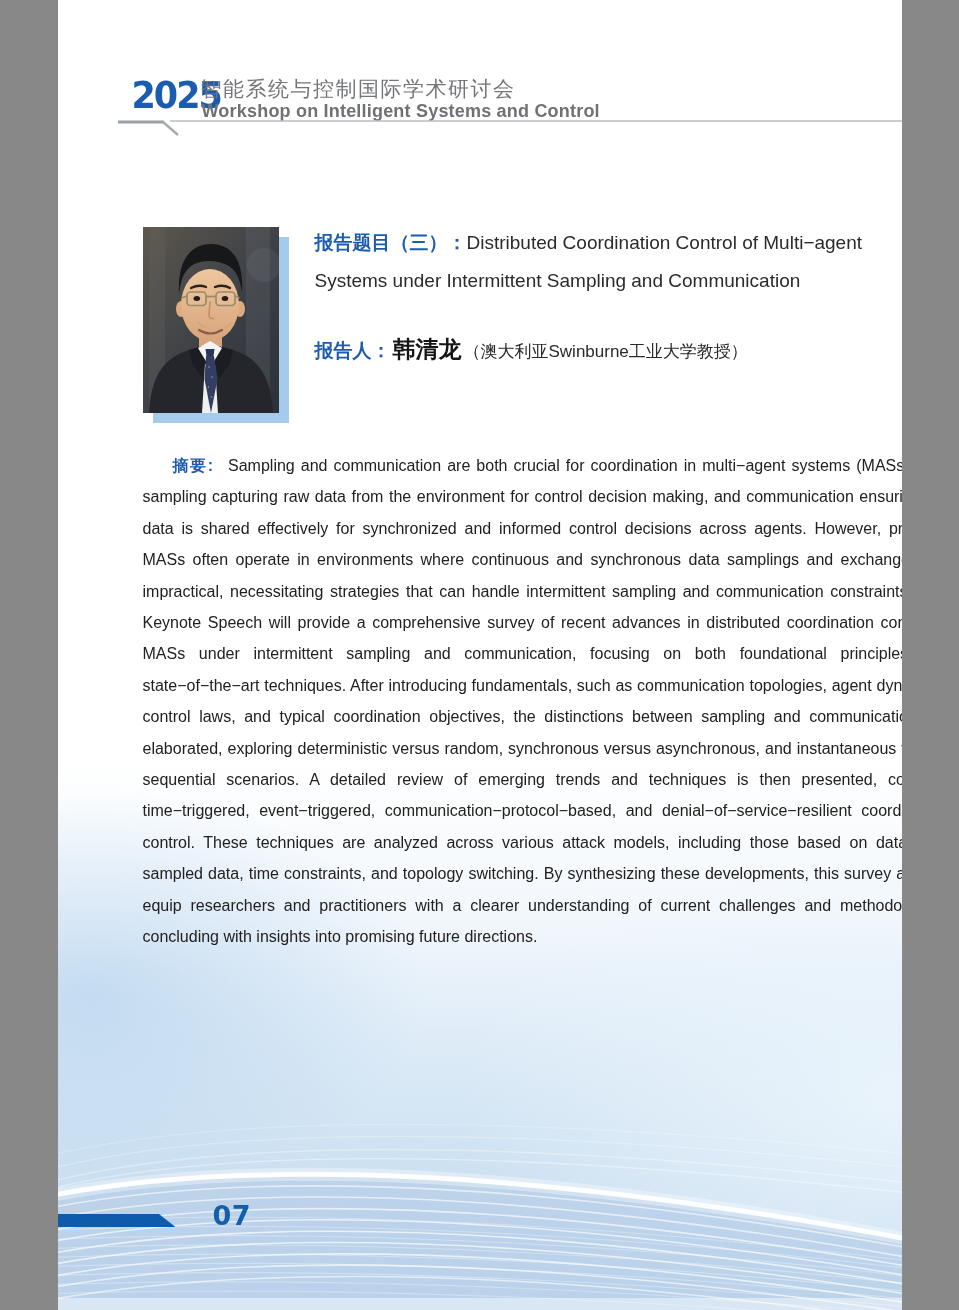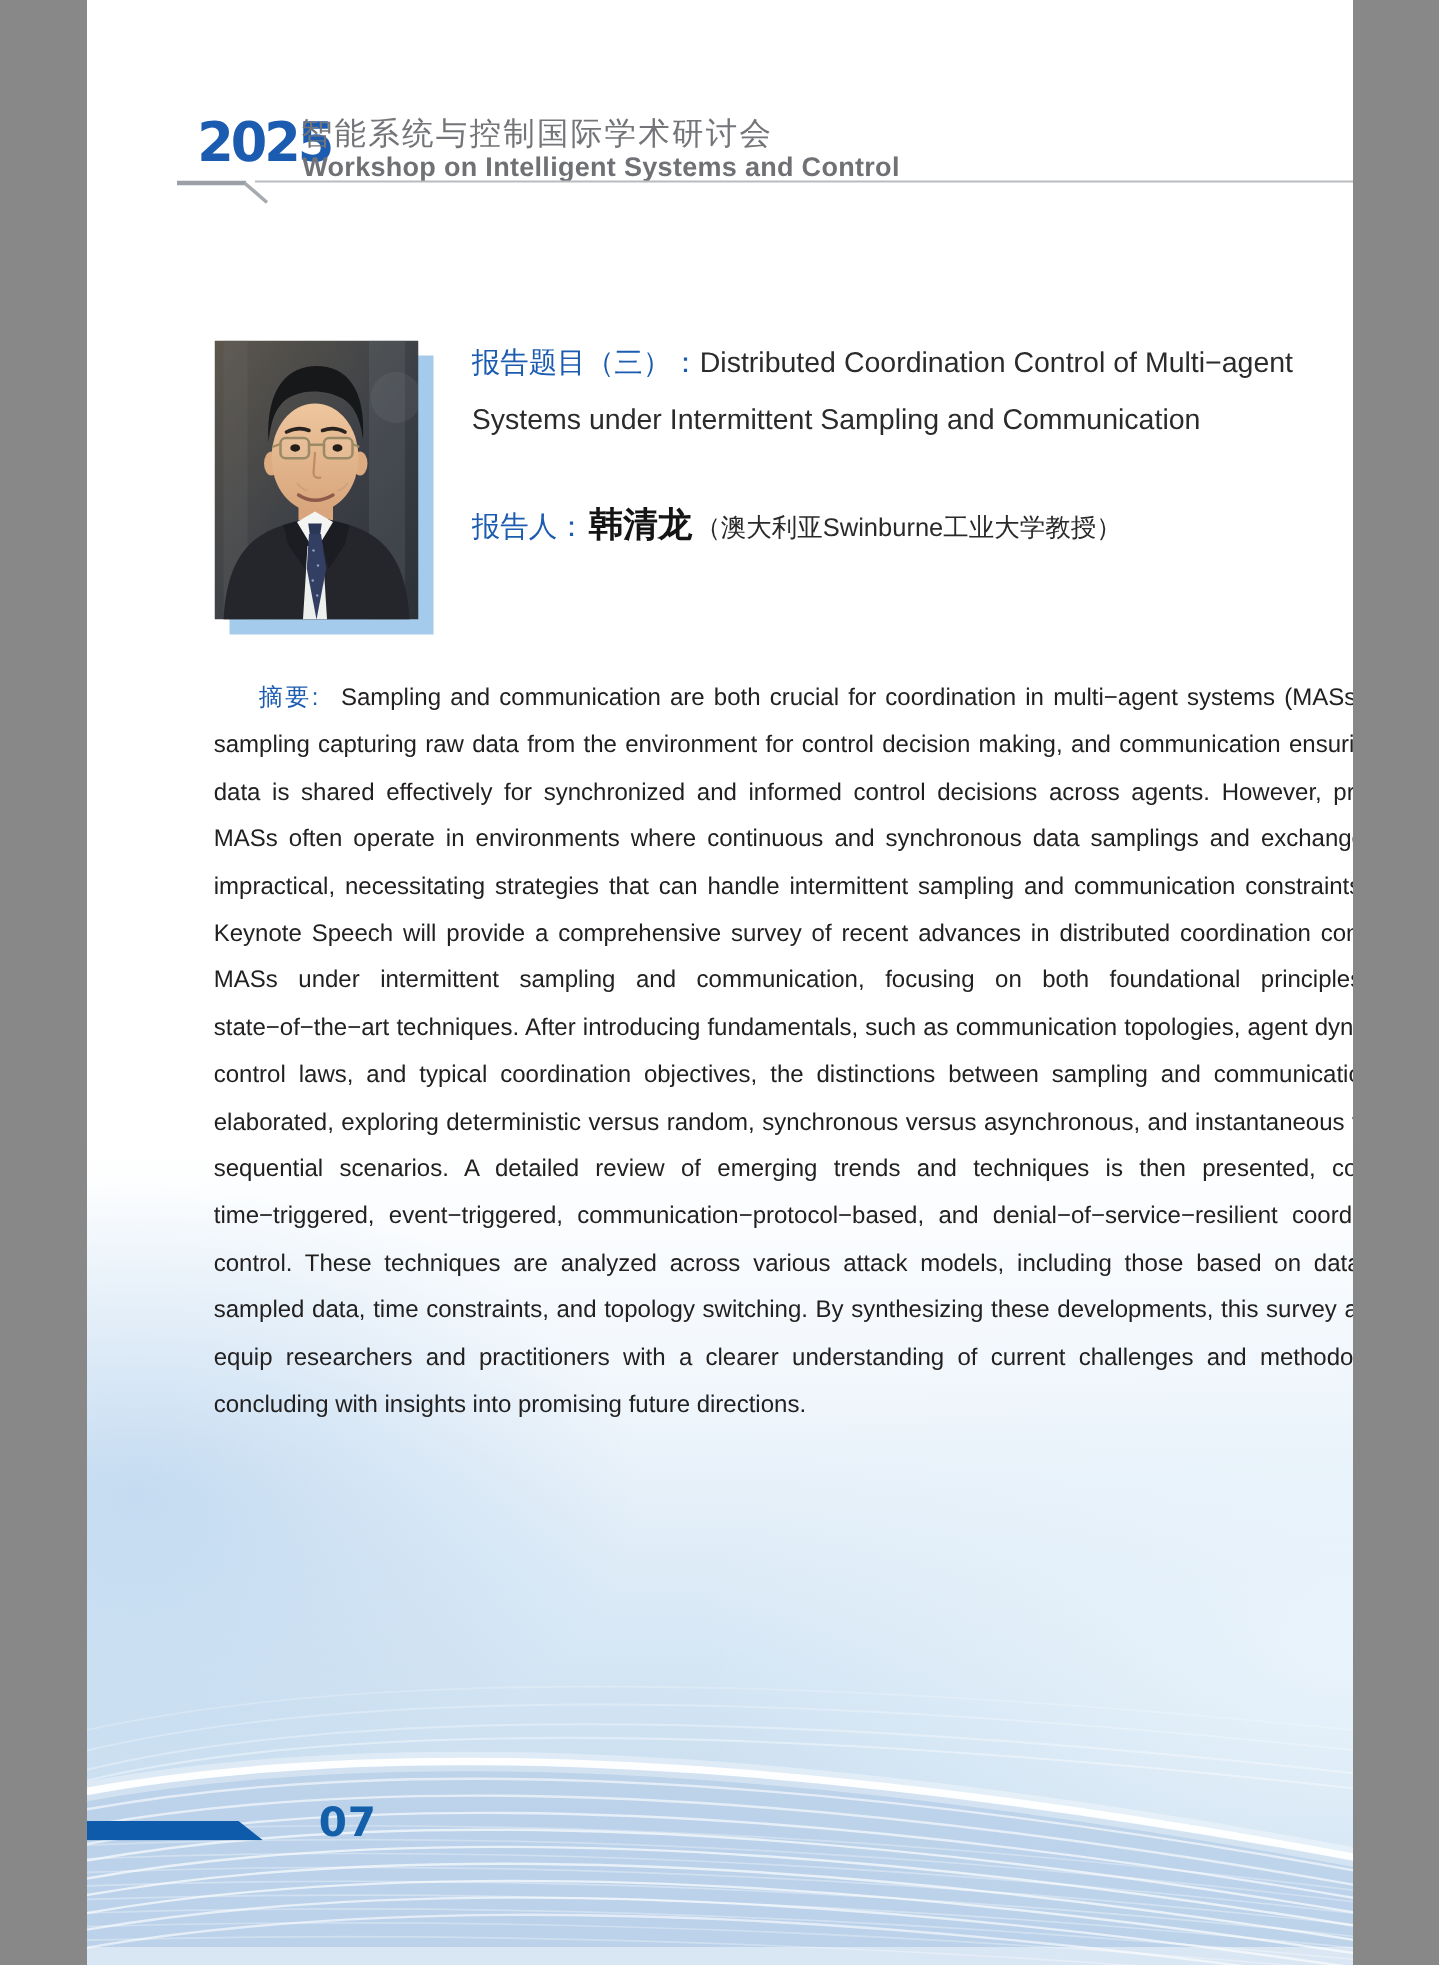--- a/index.html
+++ b/index.html
@@ -22,21 +22,21 @@
   .title-zh { left:143px; top:75px; font-size:21px; font-weight:500; color:#737578; letter-spacing:1.5px; }
   .title-en { left:144px; top:101px; font-size:18px; font-weight:700; color:#6f7174; letter-spacing:.2px; }
   .header-rule { left:60px; top:114px; width:876px; height:26px; }
 
   
   .photo-wrap { left:85px; top:227px; width:136px; height:186px; }
   .photo-shadow { position:absolute; left:10px; top:10px; width:136px; height:186px; background:#a5cbec; }
   .portrait { position:absolute; left:0; top:0; width:136px; height:186px; display:block; }
 
   .talk-title { left:257px; top:224px; width:640px; font-size:19px; line-height:38px; color:#2b2b2b; }
-  .blue { color:#1c5cb0; font-weight:400; }
+  .blue { color:#1c5cb0; font-weight:700; }
   .presenter { left:257px; top:333px; width:640px; font-size:19px; line-height:32px; color:#222; white-space:nowrap; }
   .pname { font-size:23px; font-weight:700; color:#151515; margin:0 2px; }
   .paffil { font-size:17px; color:#2a2a2a; }
 
   
   .abstract-text {
     left:85px; top:450px; width:806px;
     font-size:16px; line-height:31.4px; color:#232020;
     text-align:justify; text-indent:30px;
   }

